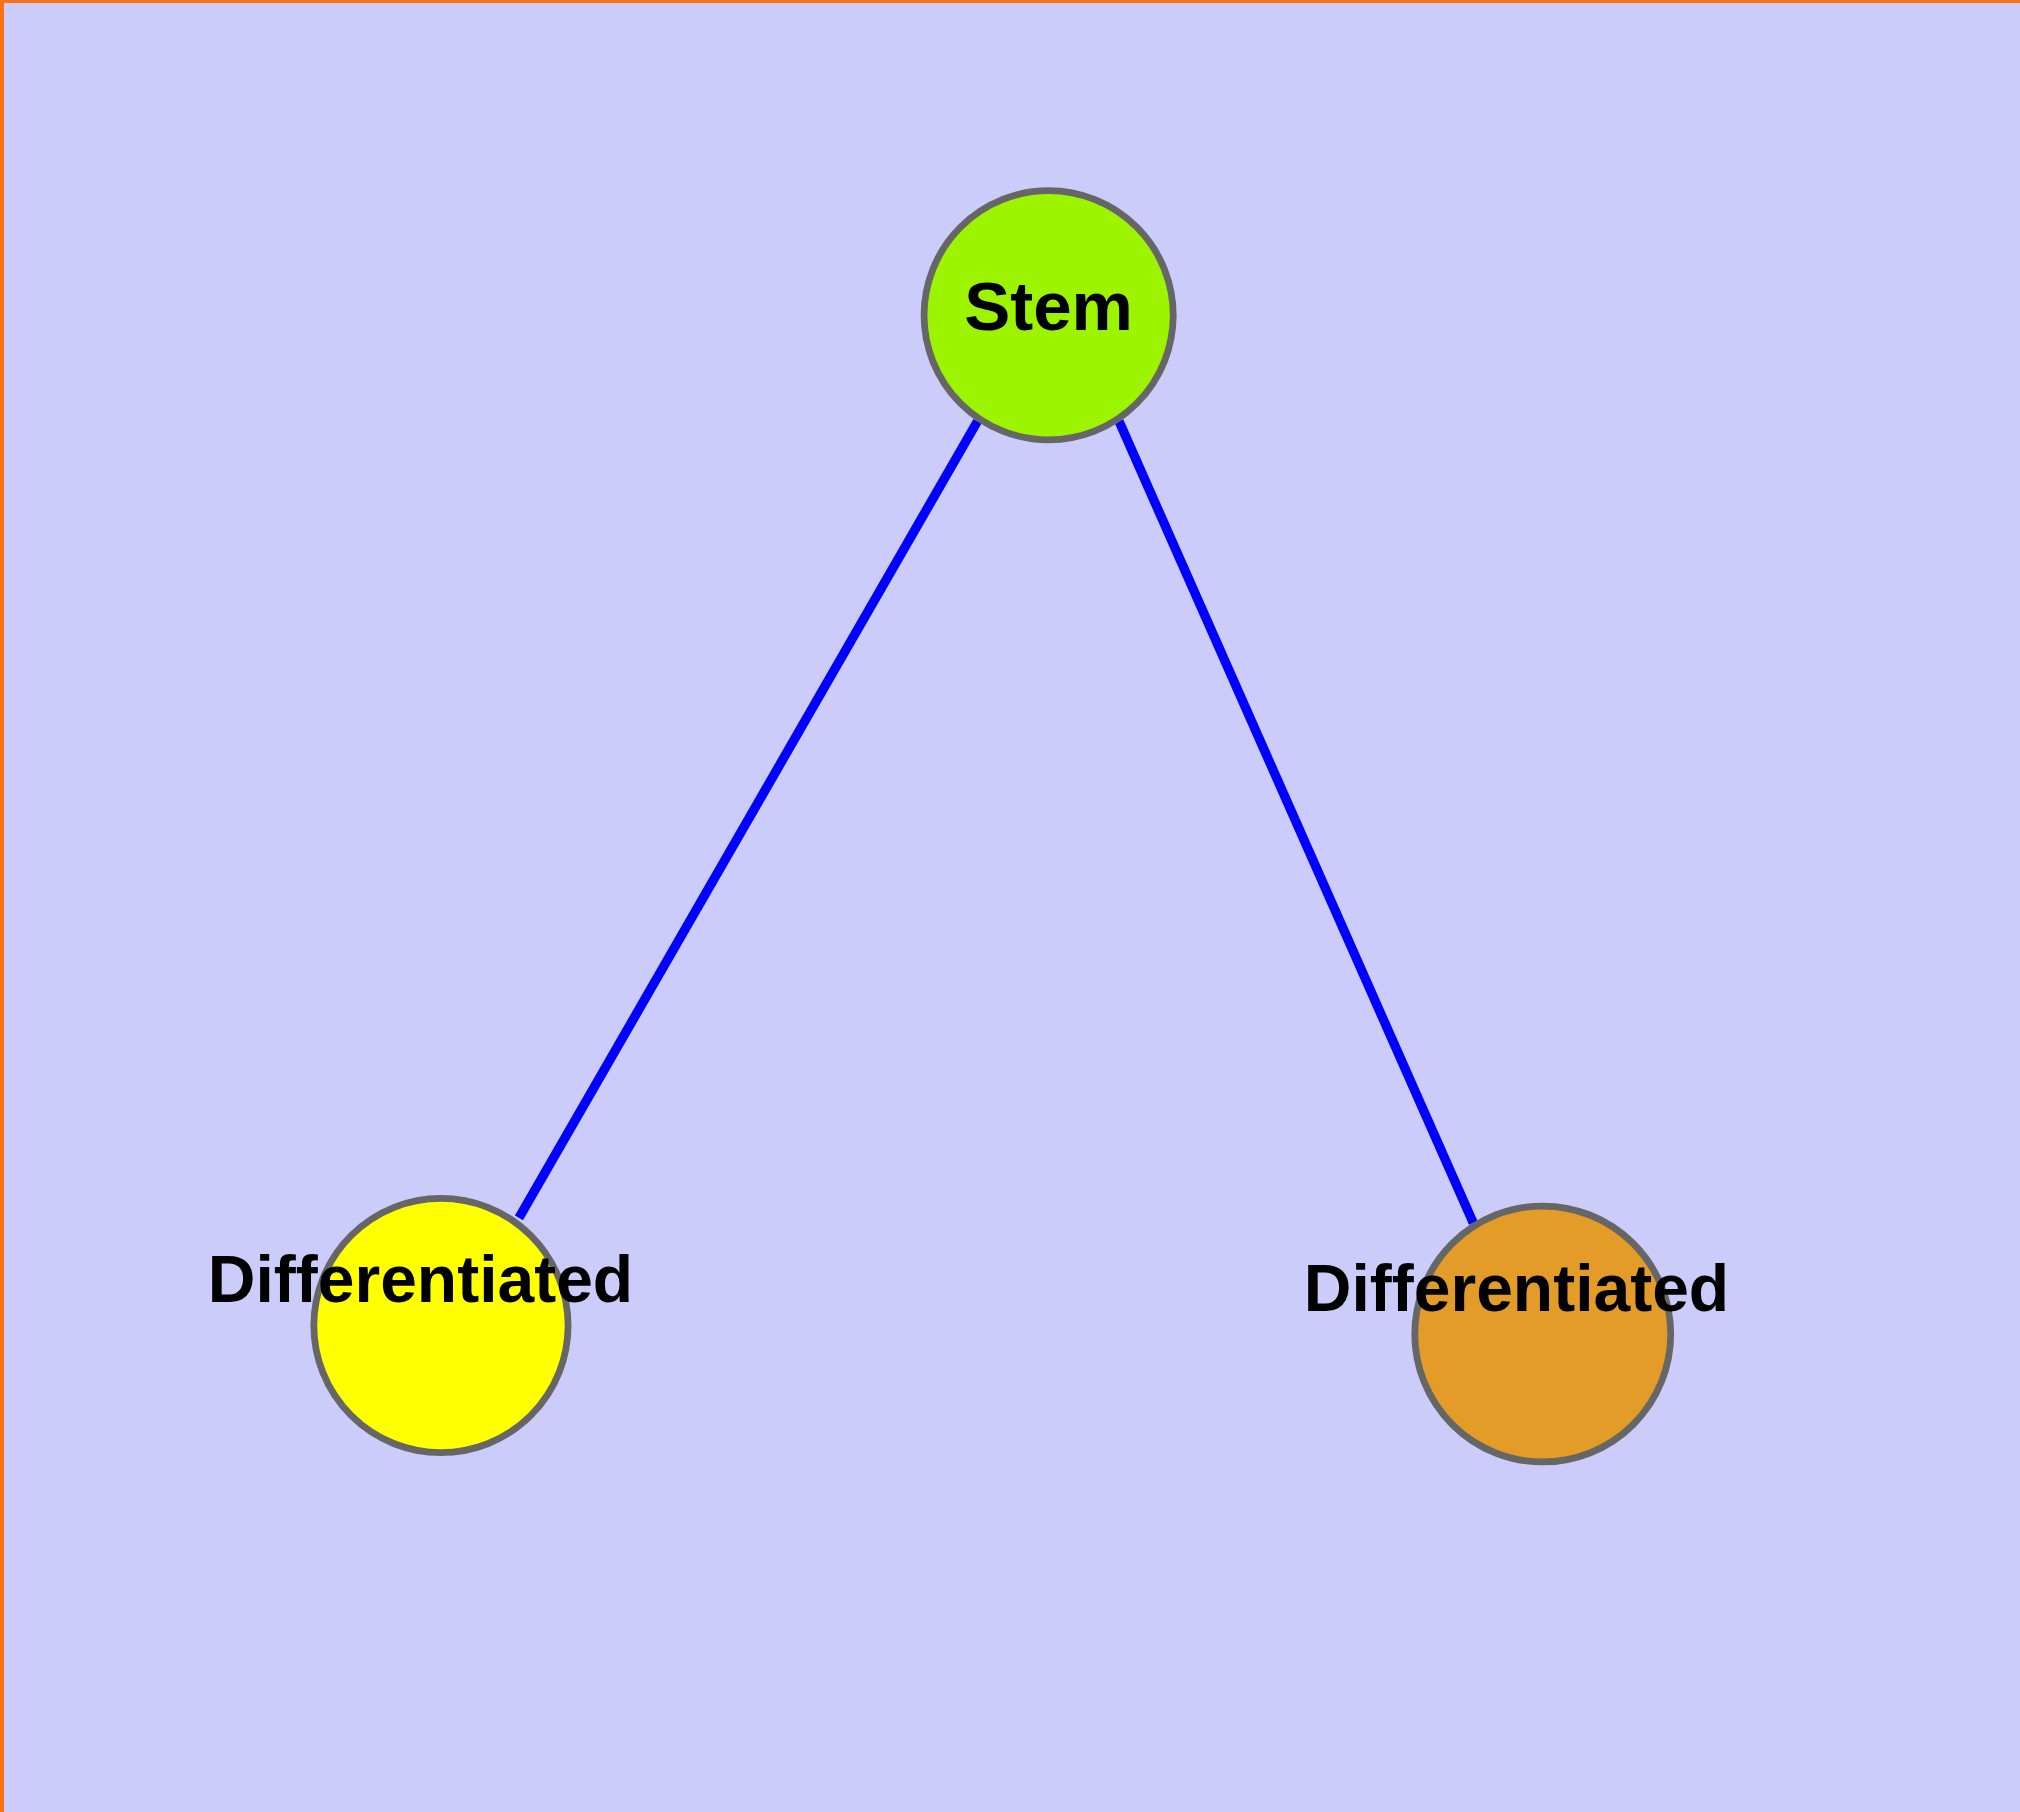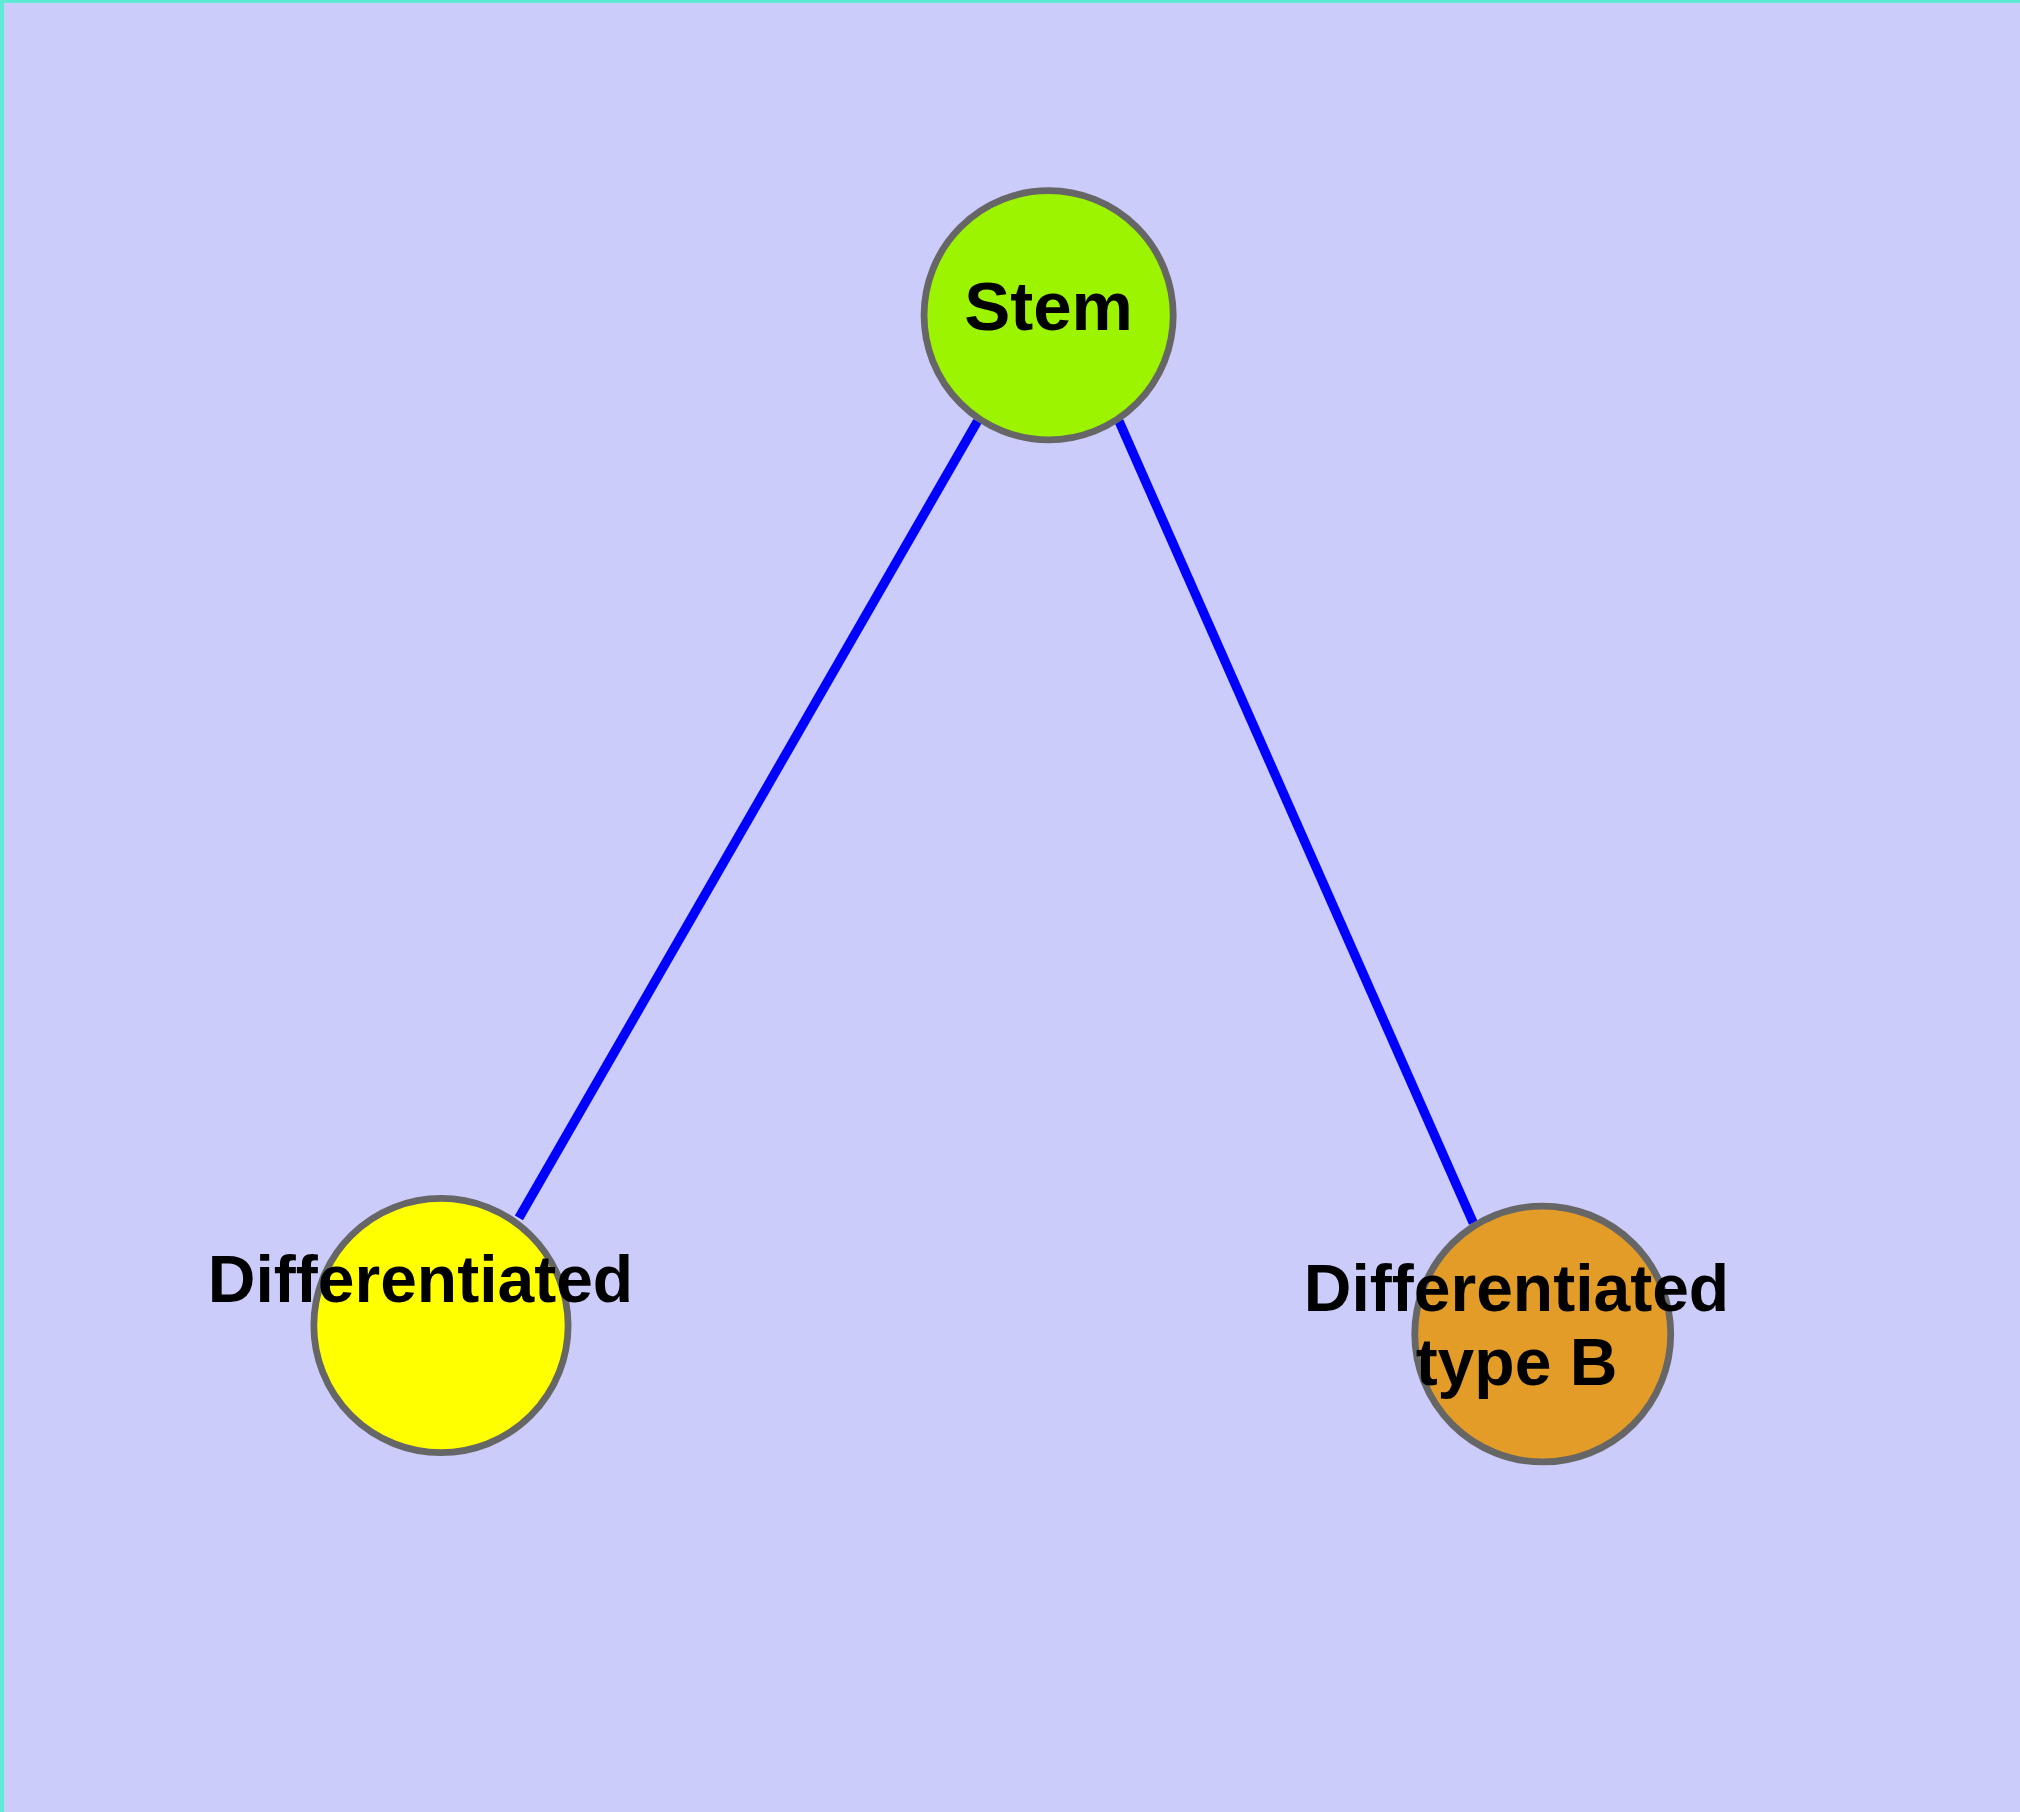--- a/index.html
+++ b/index.html
@@ -6,21 +6,21 @@
   html, body {
     margin: 0;
     padding: 0;
     background: #ffffff;
   }
   #canvas {
     position: relative;
     width: 2021px;
     height: 1812px;
     overflow: hidden;
-    background: #5eead4;
+    background: #f97316;
     font-family: "Liberation Sans", sans-serif;
   }
   #plot-background {
     position: absolute;
     left: 4.2px;
     top: 2.5px;
     width: 2016px;
     height: 1810px;
     background: #ccccfa;
   }
@@ -82,17 +82,16 @@
   <div class="node-label" id="label-stem">
     <div>Stem</div>
   </div>
 
   <div class="node-label" id="label-diff-a">
     <div>Differentiated</div>
   </div>
 
   <div class="node-label" id="label-diff-b">
     <div>Differentiated</div>
-    <div>type B</div>
   </div>
 
 </div>
 
 
 </body></html>

